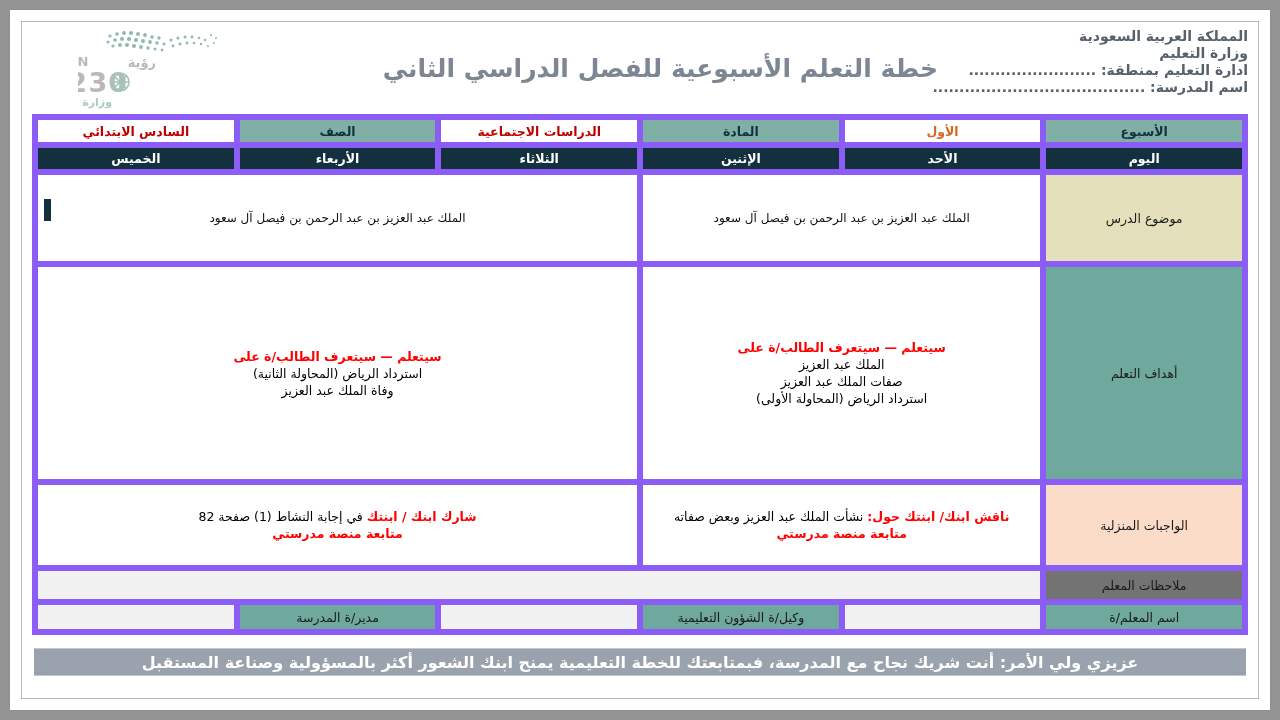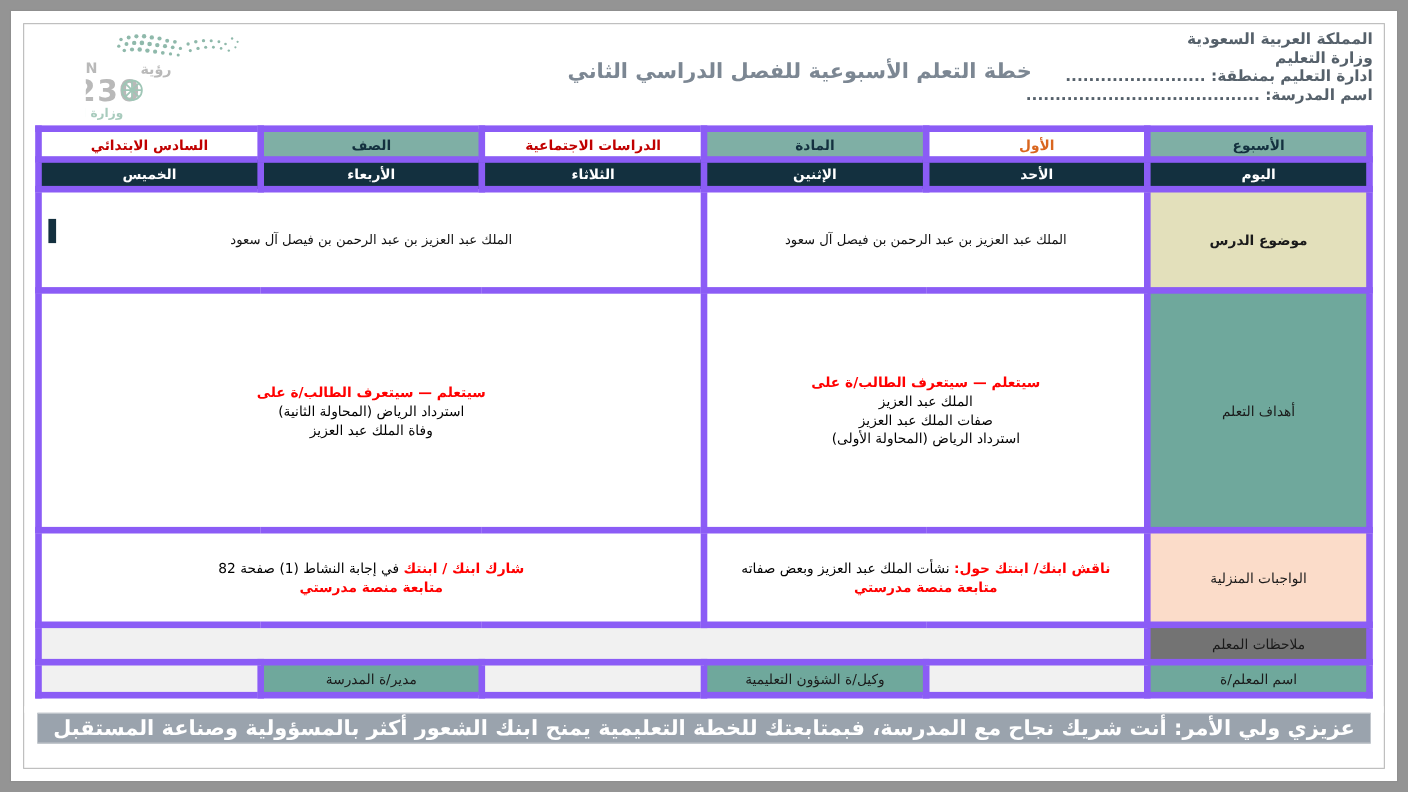--- a/index.html
+++ b/index.html
@@ -37,21 +37,21 @@
     font-size:14px;
     line-height:17px;
     font-weight:bold;
     white-space:nowrap;
   }
   .hdr-right div{letter-spacing:0;}
   .dots{letter-spacing:0px;}
   #main-title{
     position:absolute;right:320px;top:32px;
     color:#7c8793;
-    font-size:19px;
+    font-size:25px;
     font-weight:bold;
     white-space:nowrap;
   }
   
   #logo{
     position:absolute;left:56px;top:4px;
     width:160px;height:84px;
   }
   #logo svg{display:block;}
 
@@ -76,21 +76,21 @@
   
   .r-dark{background:#13303f;color:#ffffff;font-weight:bold;text-align:center;height:21px;font-size:12.5px;}
 
   
   .lbl{
     text-align:center;
     font-weight:normal;
     color:#1a1a1a;
     font-size:13px;
   }
-  .lbl-khaki{background:#e3e0bb;font-weight:bold;}
+  .lbl-khaki{background:#e3e0bb;}
   .lbl-teal{background:#6fa89c;}
   .lbl-peach{background:#fbdcc9;}
   .lbl-gray{background:#737373;}
   .cell-gray{background:#f1f1f1;}
 
   .content{
     background:#ffffff;
     text-align:center;
     padding:4px 10px;
     font-size:12.5px;
@@ -114,21 +114,21 @@
     position:absolute;left:0;right:0;bottom:18px;
     height:38px;
   }
   #footer-bar{
     margin:0 12px;
     height:26px;
     background:#9aa3ad;
     border-top:1px solid #c3c8ce;
     border-bottom:1px solid #c3c8ce;
     color:#ffffff;
-    font-size:19px;
+    font-size:16px;
     font-weight:bold;
     display:flex;align-items:center;justify-content:center;
     white-space:nowrap;
   }
   #footer-spacer{height:6px;background:#ffffff;}
 </style>
 </head>
 <body>
 
 <div id="frame">

